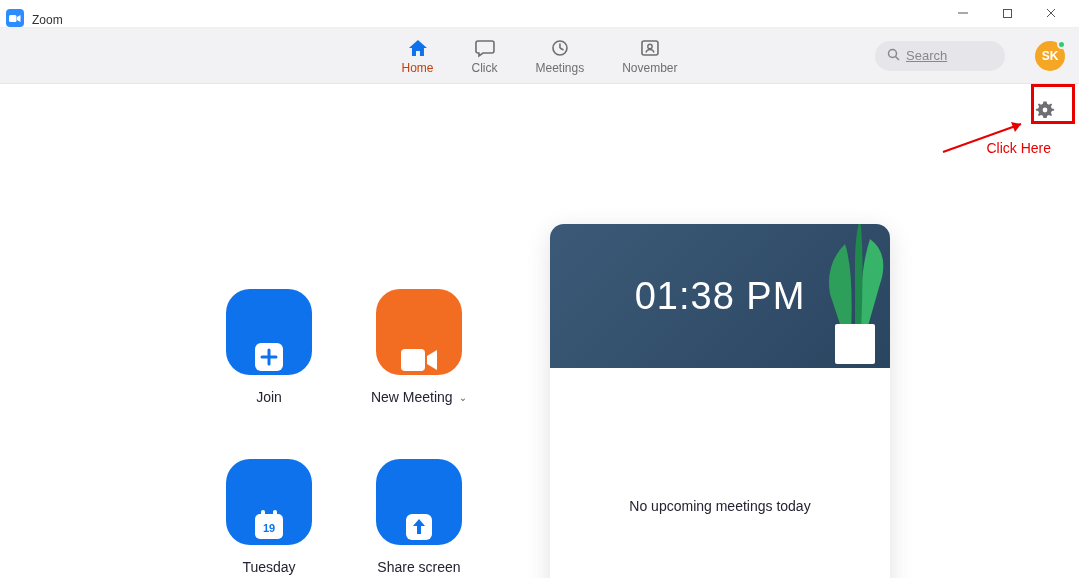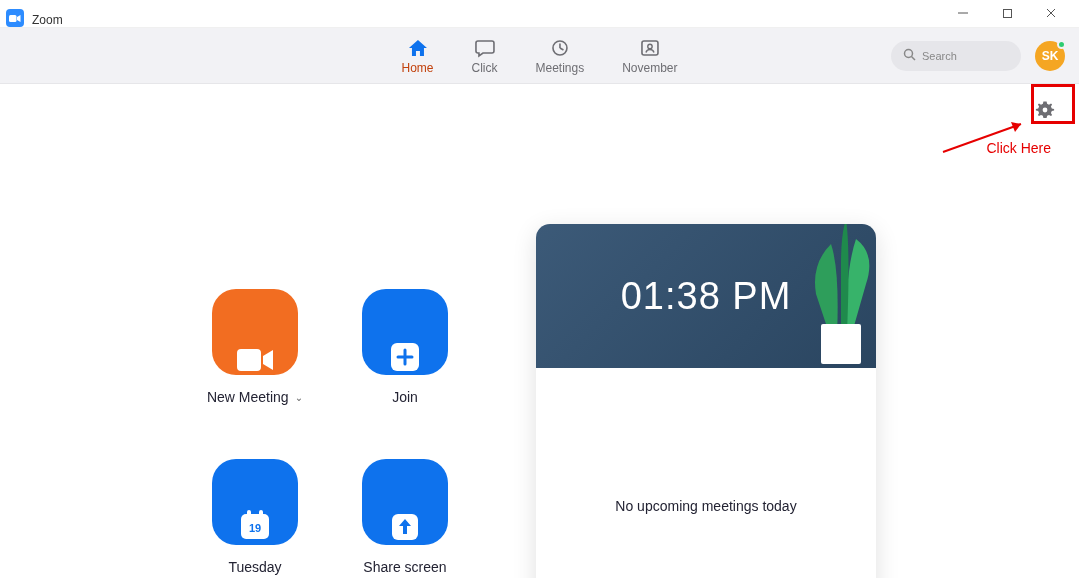--- a/index.html
+++ b/index.html
@@ -12,26 +12,26 @@
   .titlebar .spacer { flex: 1; }
   .win-btn { width: 44px; height: 28px; display: flex; align-items: center; justify-content: center; color: #555; font-size: 14px; cursor: pointer; }
 
   
   .navbar { height: 56px; background: #f2f2f5; border-bottom: 1px solid #e6e6e9; display: flex; align-items: center; position: relative; }
   .nav-center { position: absolute; left: 50%; transform: translateX(-50%); display: flex; gap: 38px; }
   .nav-item { display: flex; flex-direction: column; align-items: center; gap: 2px; cursor: pointer; color: #6e6e73; font-size: 12px; }
   .nav-item.active { color: #c2410c; }
   .nav-item .ico { width: 22px; height: 22px; display: flex; align-items: center; justify-content: center; }
   .nav-right { position: absolute; right: 14px; display: flex; align-items: center; gap: 14px; }
-  .search-box { display: flex; align-items: center; background: #e6e6ea; border-radius: 16px; height: 30px; padding: 0 12px; width: 130px; color: #888; font-size: 11px; gap: 6px; cursor: text; }
-  .avatar { width: 30px; height: 30px; border-radius: 50%; background: #f5a623; color: #fff; font-size: 12px; font-weight: 600; display: flex; align-items: center; justify-content: center; position: relative; cursor: pointer; }
+  .search-box { display: flex; align-items: center; background: #e6e6ea; border-radius: 16px; height: 30px; padding: 0 12px; width: 130px; color: #888; font-size: 13px; gap: 6px; cursor: text; text-decoration: underline; }
+  .avatar { width: 30px; height: 30px; border-radius: 50%; background: #f5a623; color: #fff; font-size: 12px; font-weight: 600; display: flex; align-items: center; justify-content: center; position: relative; cursor: pointer; margin-left: 16px; }
   .avatar .presence { position: absolute; top: -1px; right: -1px; width: 9px; height: 9px; background: #2ecc71; border: 2px solid #f2f2f5; border-radius: 50%; }
 
   
-  .content { position: relative; height: calc(578px - 28px - 56px); background: #fff; }
+  .content { position: relative; height: calc(578px - 28px - 56px); background: #fff; margin-left: 14px; }
 
   
   .settings-btn { position: absolute; top: 14px; right: 20px; width: 28px; height: 28px; display: flex; align-items: center; justify-content: center; color: #6e6e73; cursor: pointer; }
 
   
   .anno-box { position: absolute; top: 0px; right: 4px; width: 44px; height: 40px; border: 3px solid #e60000; pointer-events: none; }
   .anno-arrow { position: absolute; top: 34px; right: 48px; pointer-events: none; }
   .anno-text { position: absolute; top: 56px; right: 28px; color: #e60000; font-size: 14px; pointer-events: none; }
 
   
@@ -160,42 +160,42 @@
     <svg width="90" height="36" viewBox="0 0 90 36">
         <line x1="2" y1="34" x2="80" y2="6" stroke="#e60000" stroke-width="2"></line>
         <polygon points="80,6 70,4 74,14" fill="#e60000"></polygon>
       </svg>
   </div>
   <div class="anno-text">Click Here</div>
 
   <div class="action-grid">
 
     <div class="action-item">
-      <div class="action-tile tile-orange">
-        <svg width="44" height="30" viewBox="0 0 44 30">
-            <rect x="4" y="4" width="24" height="22" rx="4" fill="#fff"></rect>
-            <path d="M30 11 L40 5 L40 25 L30 19 Z" fill="#fff"></path>
-          </svg>
-      </div>
-      <div class="action-label">
-        <span>New Meeting</span>
-        <span class="chevron-mini">⌄</span>
-      </div>
-    </div>
-
-    <div class="action-item">
       <div class="action-tile tile-blue">
         <svg width="36" height="36" viewBox="0 0 36 36">
             <rect x="4" y="4" width="28" height="28" rx="6" fill="#fff"></rect>
             <line x1="18" y1="11" x2="18" y2="25" stroke="#0e72ed" stroke-width="3" stroke-linecap="round"></line>
             <line x1="11" y1="18" x2="25" y2="18" stroke="#0e72ed" stroke-width="3" stroke-linecap="round"></line>
           </svg>
       </div>
       <div class="action-label">
         <span>Join</span>
+      </div>
+    </div>
+
+    <div class="action-item">
+      <div class="action-tile tile-orange">
+        <svg width="44" height="30" viewBox="0 0 44 30">
+            <rect x="4" y="4" width="24" height="22" rx="4" fill="#fff"></rect>
+            <path d="M30 11 L40 5 L40 25 L30 19 Z" fill="#fff"></path>
+          </svg>
+      </div>
+      <div class="action-label">
+        <span>New Meeting</span>
+        <span class="chevron-mini">⌄</span>
       </div>
     </div>
 
     <div class="action-item">
       <div class="action-tile tile-blue">
         <svg width="40" height="40" viewBox="0 0 40 40">
           <rect x="6" y="9" width="28" height="25" rx="5" fill="#fff"></rect>
           <rect x="12" y="5" width="4" height="8" rx="2" fill="#fff"></rect>
           <rect x="24" y="5" width="4" height="8" rx="2" fill="#fff"></rect>
           <text x="20" y="27" text-anchor="middle" class="cal-day">19</text>

